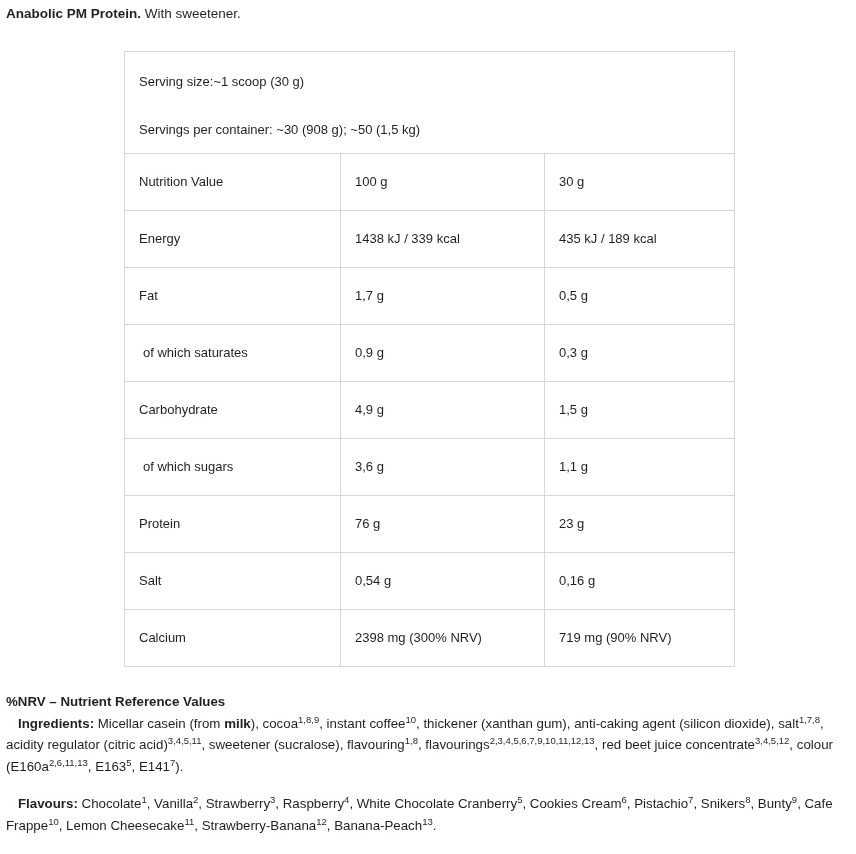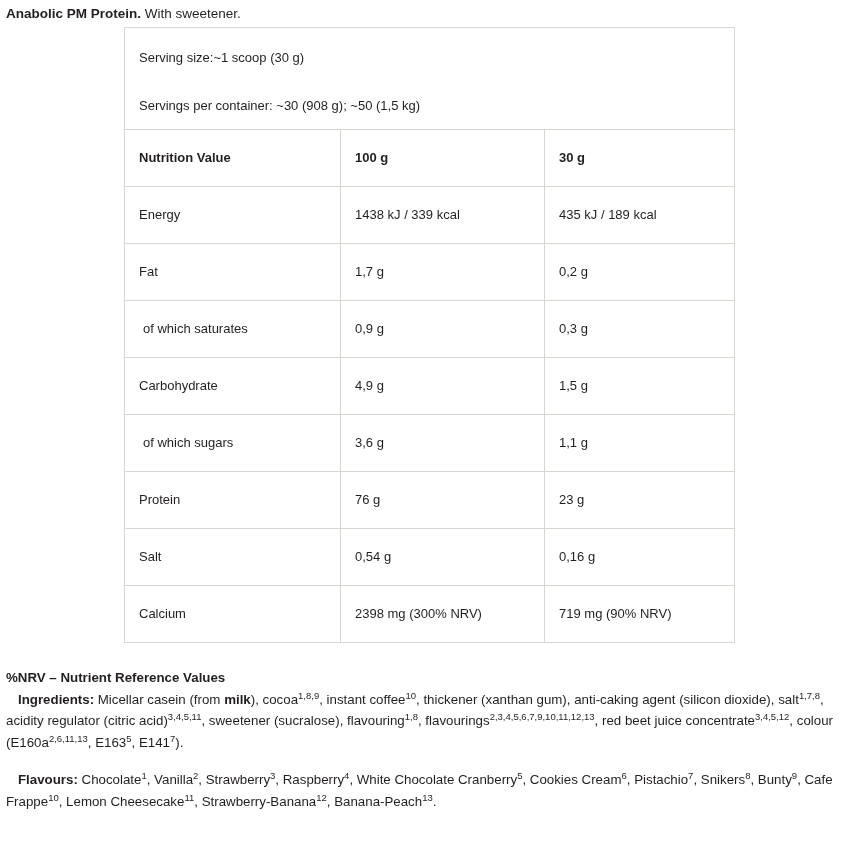--- a/index.html
+++ b/index.html
@@ -25,21 +25,21 @@
   .title-line {
     margin: 5px 0 0 0;
     font-size: 13.5px;
     line-height: 1.35;
   }
   .title-line .strong {
     font-weight: bold;
   }
   
   .nutrition-wrap {
-    margin: 4px 0 0 118px;
+    margin: 28px 0 0 118px;
     width: 610px;
   }
   table.nutrition {
     border-collapse: collapse;
     width: 610px;
     table-layout: fixed;
   }
   table.nutrition td {
     border: 1px solid #d9d6d2;
     padding: 14px 14px;
@@ -53,21 +53,21 @@
     border: 1px solid #d9d6d2;
     padding: 16px 14px 10px 14px;
   }
   .serving-line {
     padding: 4px 0;
   }
   .serving-line:first-child {
     margin-bottom: 20px;
   }
   table.nutrition tr.header td {
-    font-weight: bold;
+    font-weight: normal;
   }
   .col1 { width: 216px; }
   .col2 { width: 204px; }
   .col3 { width: 190px; }
   .indent { padding-left: 18px !important; }
 
   
   .footer {
     margin: 24px 0 0 0;
     font-size: 13.3px;
@@ -126,21 +126,21 @@
           <td>30 g</td>
         </tr>
         <tr>
           <td>Energy</td>
           <td>1438 kJ / 339 kcal</td>
           <td>435 kJ / 189 kcal</td>
         </tr>
         <tr>
           <td>Fat</td>
           <td>1,7 g</td>
-          <td>0,2 g</td>
+          <td>0,5 g</td>
         </tr>
         <tr>
           <td class="indent">of which saturates</td>
           <td>0,9 g</td>
           <td>0,3 g</td>
         </tr>
         <tr>
           <td>Carbohydrate</td>
           <td>4,9 g</td>
           <td>1,5 g</td>

